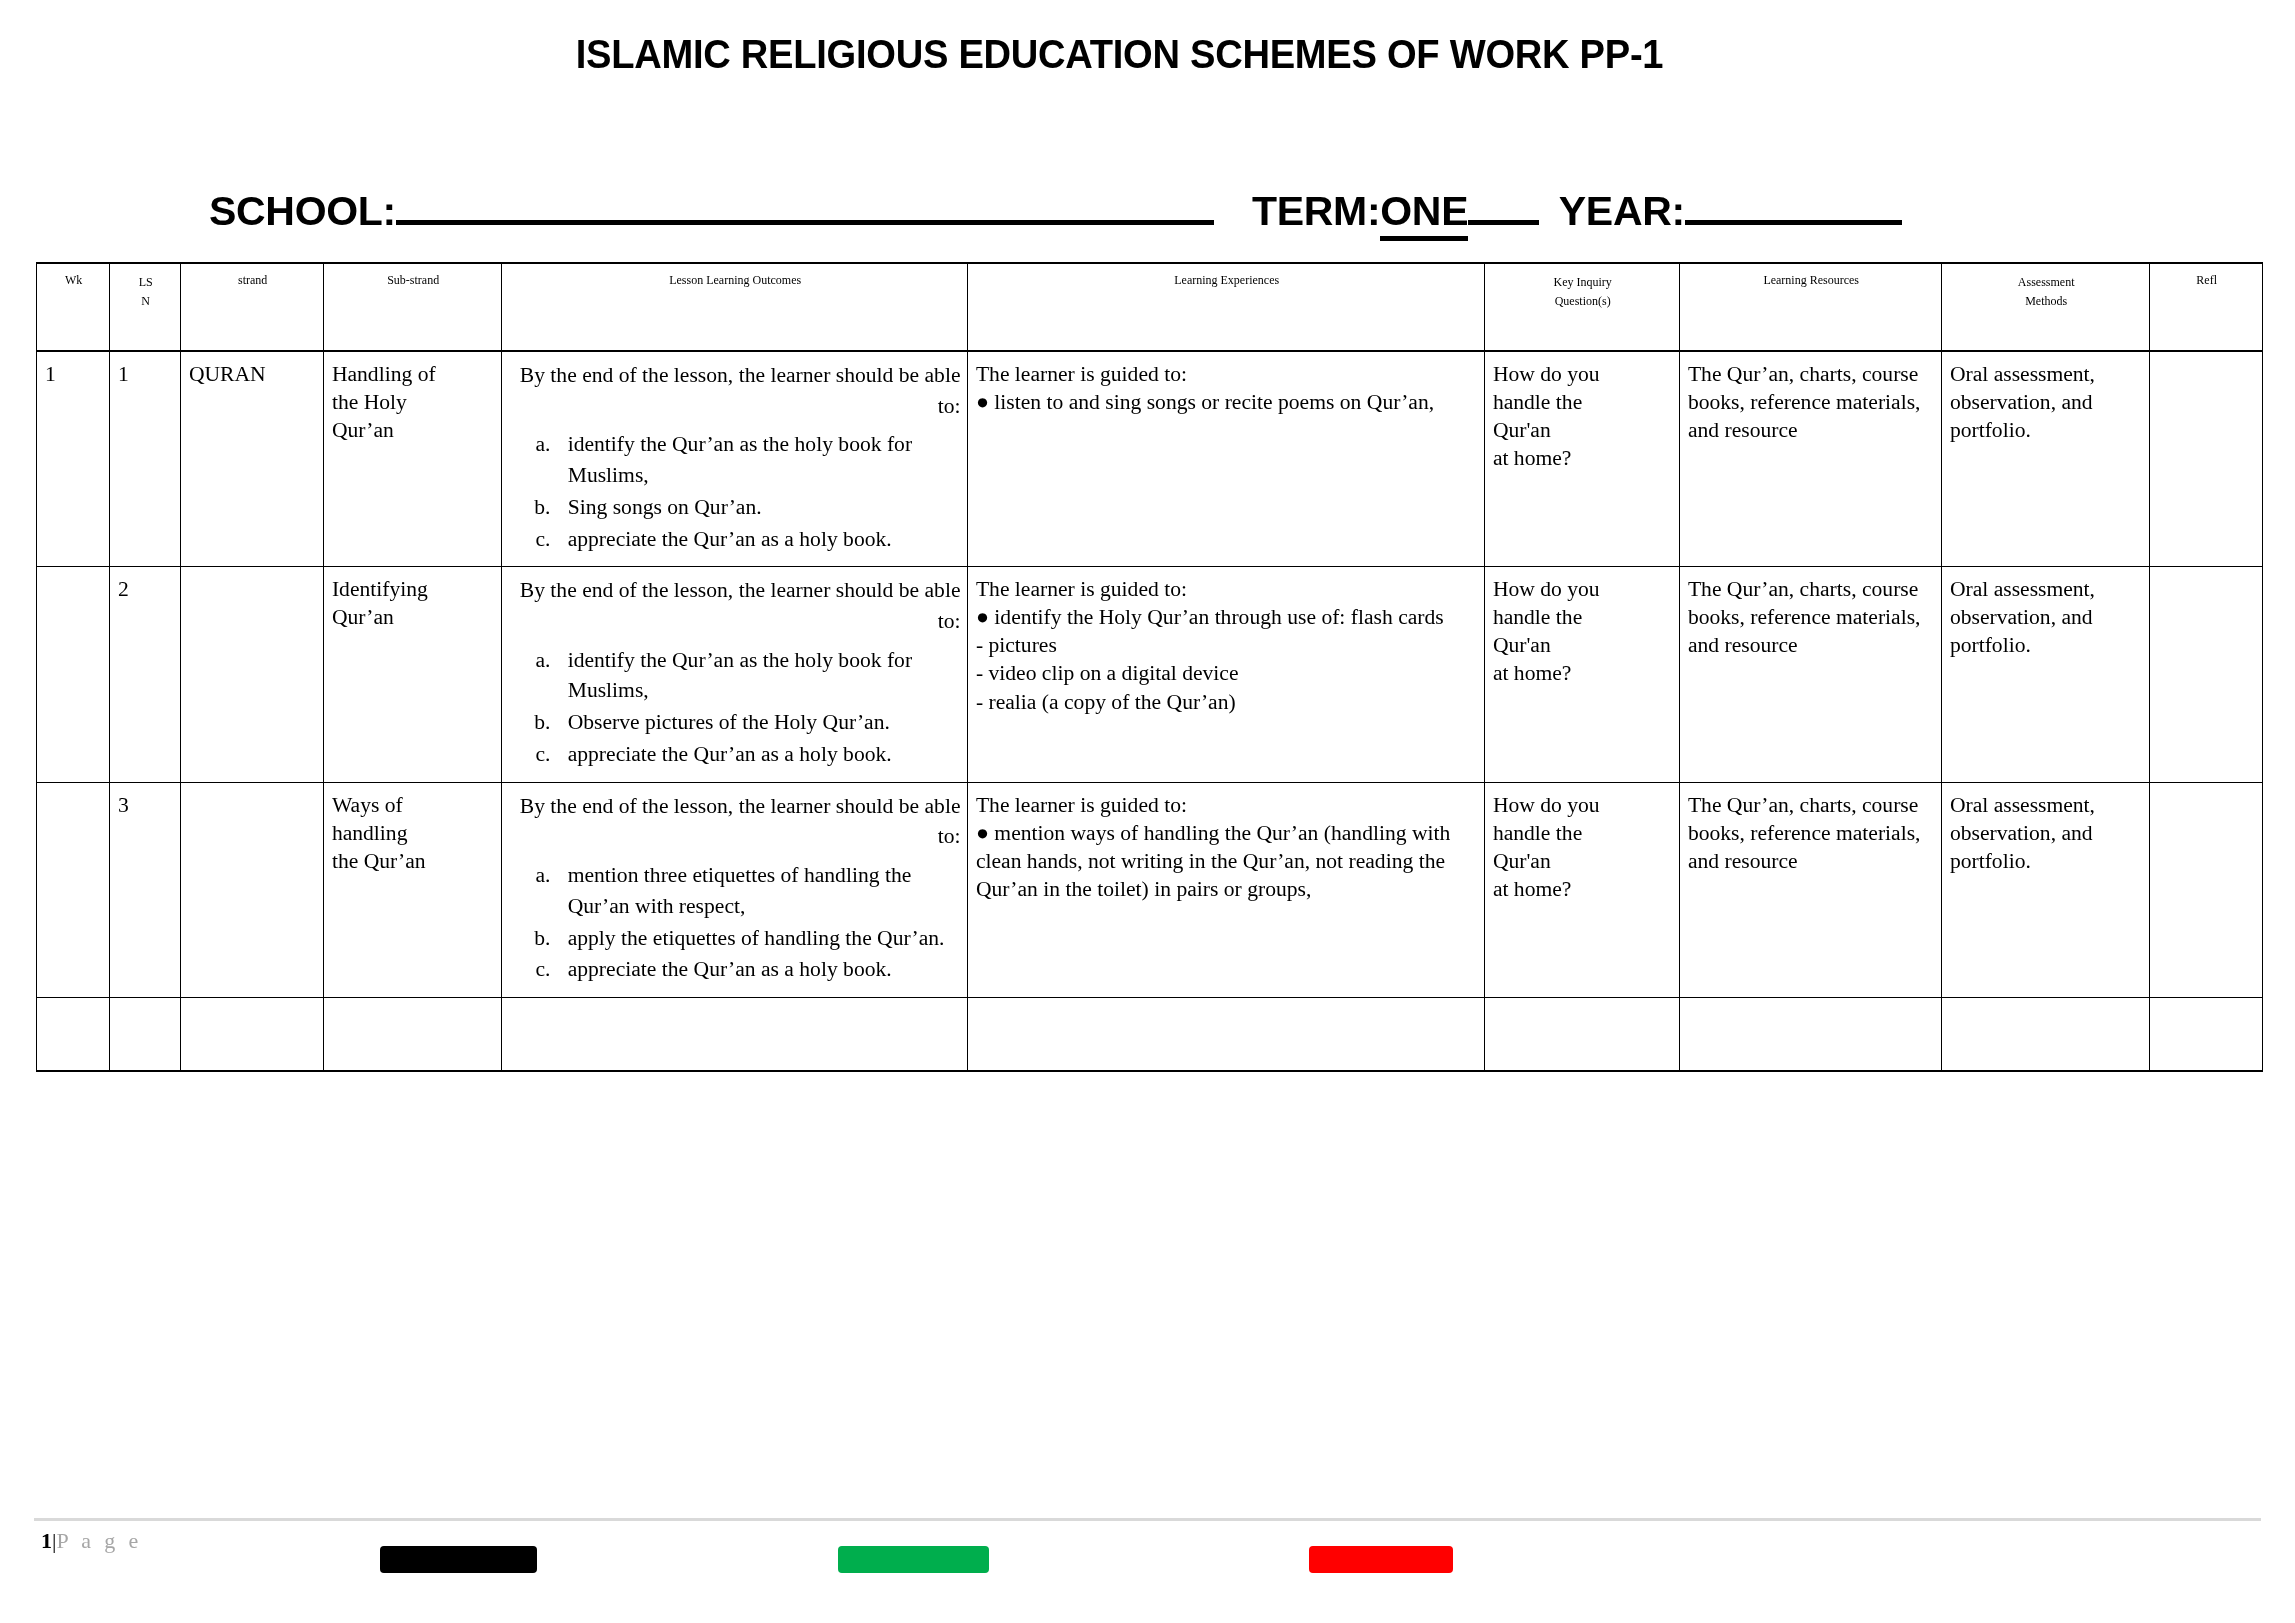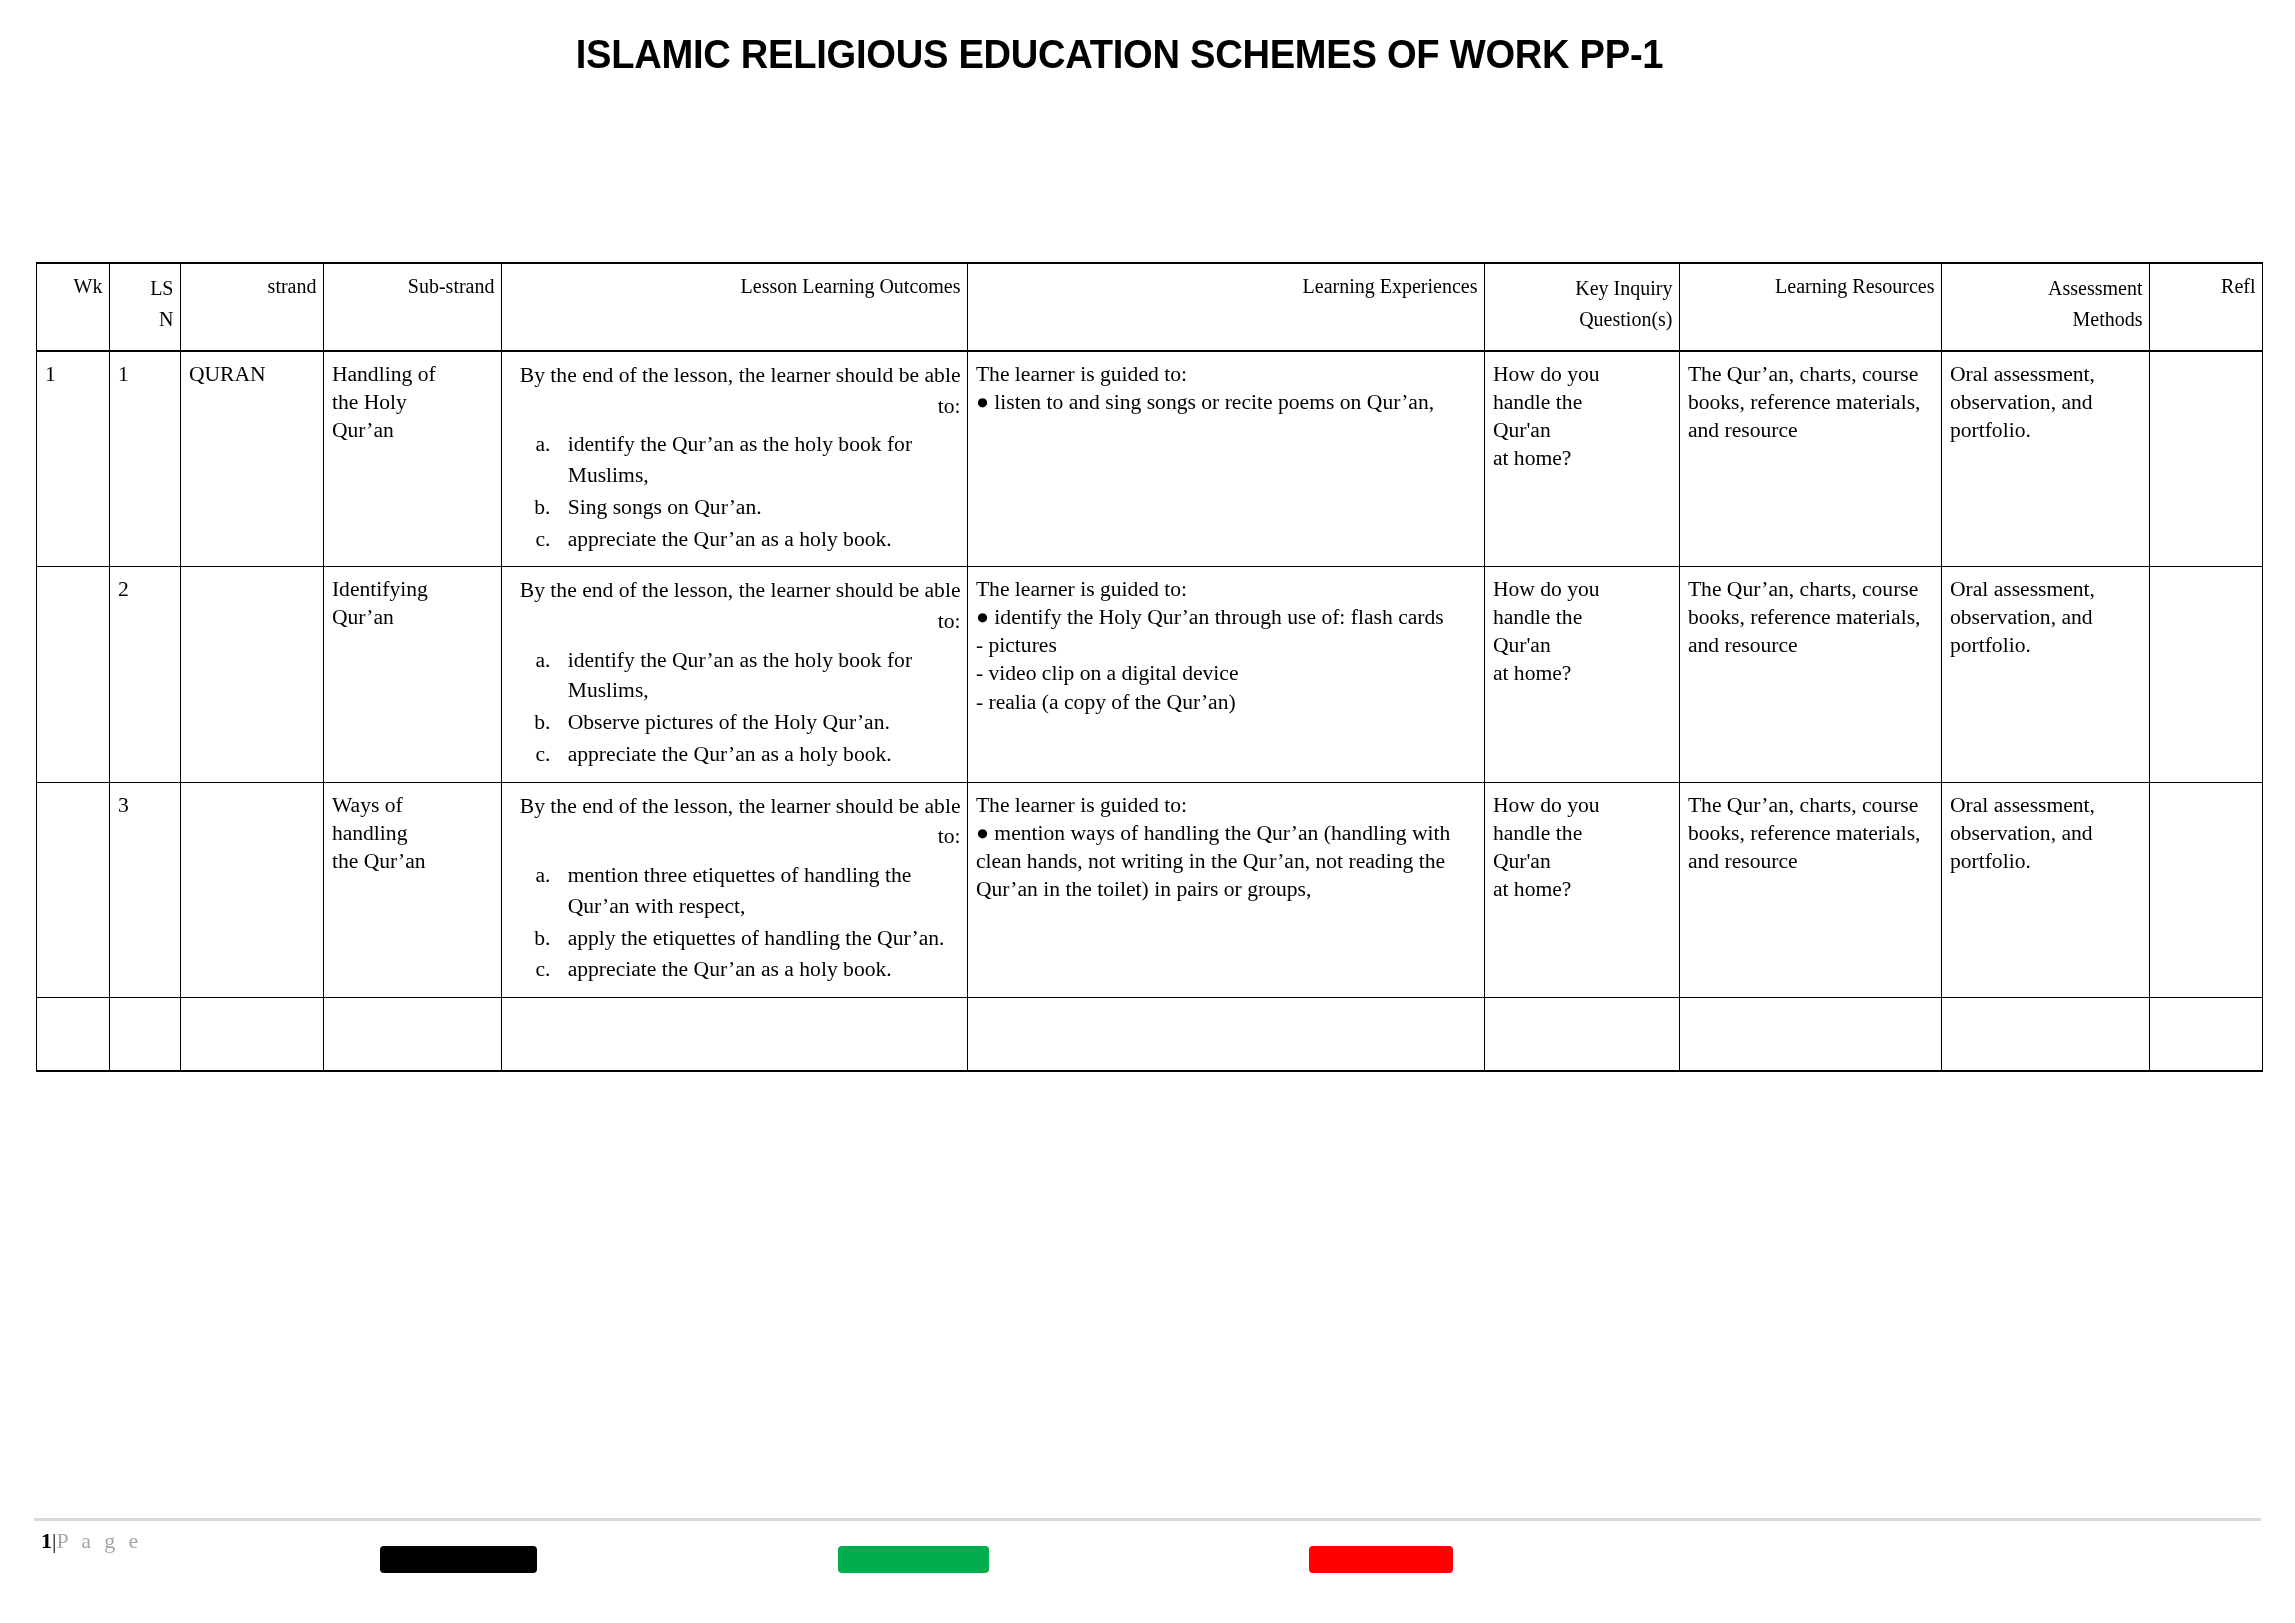--- a/index.html
+++ b/index.html
@@ -79,23 +79,23 @@
   }
   .sow-table th, .sow-table td {
     border: 1.3px solid #000;
     vertical-align: top;
     padding: 3.9px 6.5px 3.9px 7.9px;
     font-size: 21.6px;
     line-height: 1.30;
     font-family: "Liberation Serif", "DejaVu Serif", serif;
   }
   .sow-table thead th {
-    text-align: right;
+    text-align: center;
     font-weight: normal;
-    font-size: 20px;
+    font-size: 12px;
     padding-top: 9.2px;
     height: 73px;
     vertical-align: top;
     border-radius: 21px;
   }
   .sow-table thead tr { border-bottom: 2.6px solid #000; }
   .sow-table thead th { border-bottom: 2.6px solid #000; border-top: 2.6px solid #000; }
   .sow-table tbody td { padding-top: 7.9px; }
   .sow-table tbody tr:last-child td { border-bottom: 2.6px solid #000; }
 
@@ -168,20 +168,23 @@
   .flagbar.b3 { left: 1309px; width: 144px; }
 </style>
 </head>
 <body>
 
 <div class="doc-header">
 
   <div class="doc-title">ISLAMIC RELIGIOUS EDUCATION SCHEMES OF WORK PP-1</div>
 
 
+  <div class="hdr-line hdr-line-school">
+    <span>SCHOOL:</span><span class="rule r-school"></span><span class="gap-md"></span><span>TERM:</span><span class="term-val">ONE</span><span class="rule r-term-b"></span><span class="gap-sm"></span><span>YEAR:</span><span class="rule r-year"></span>
+  </div>
 
 </div>
 
 <table class="sow-table">
   <colgroup>
     <col class="c-wk">
       <col class="c-lsn">
       <col class="c-strand">
       <col class="c-sub">
     <col class="c-llo">

